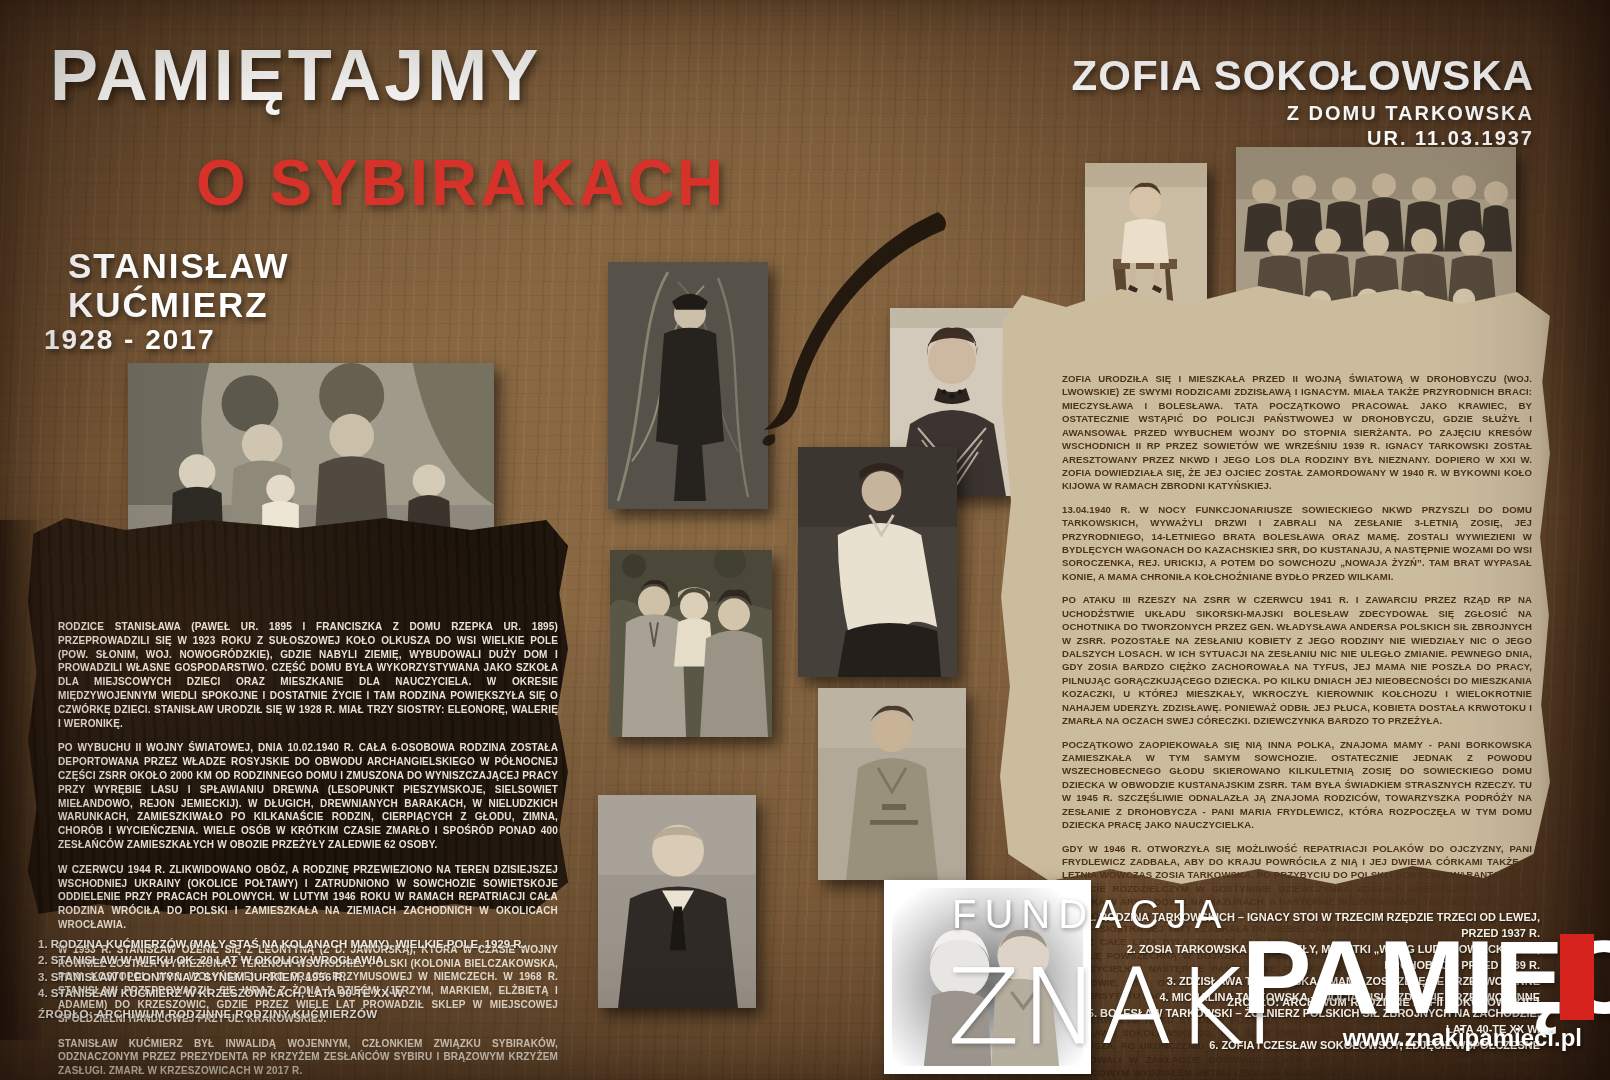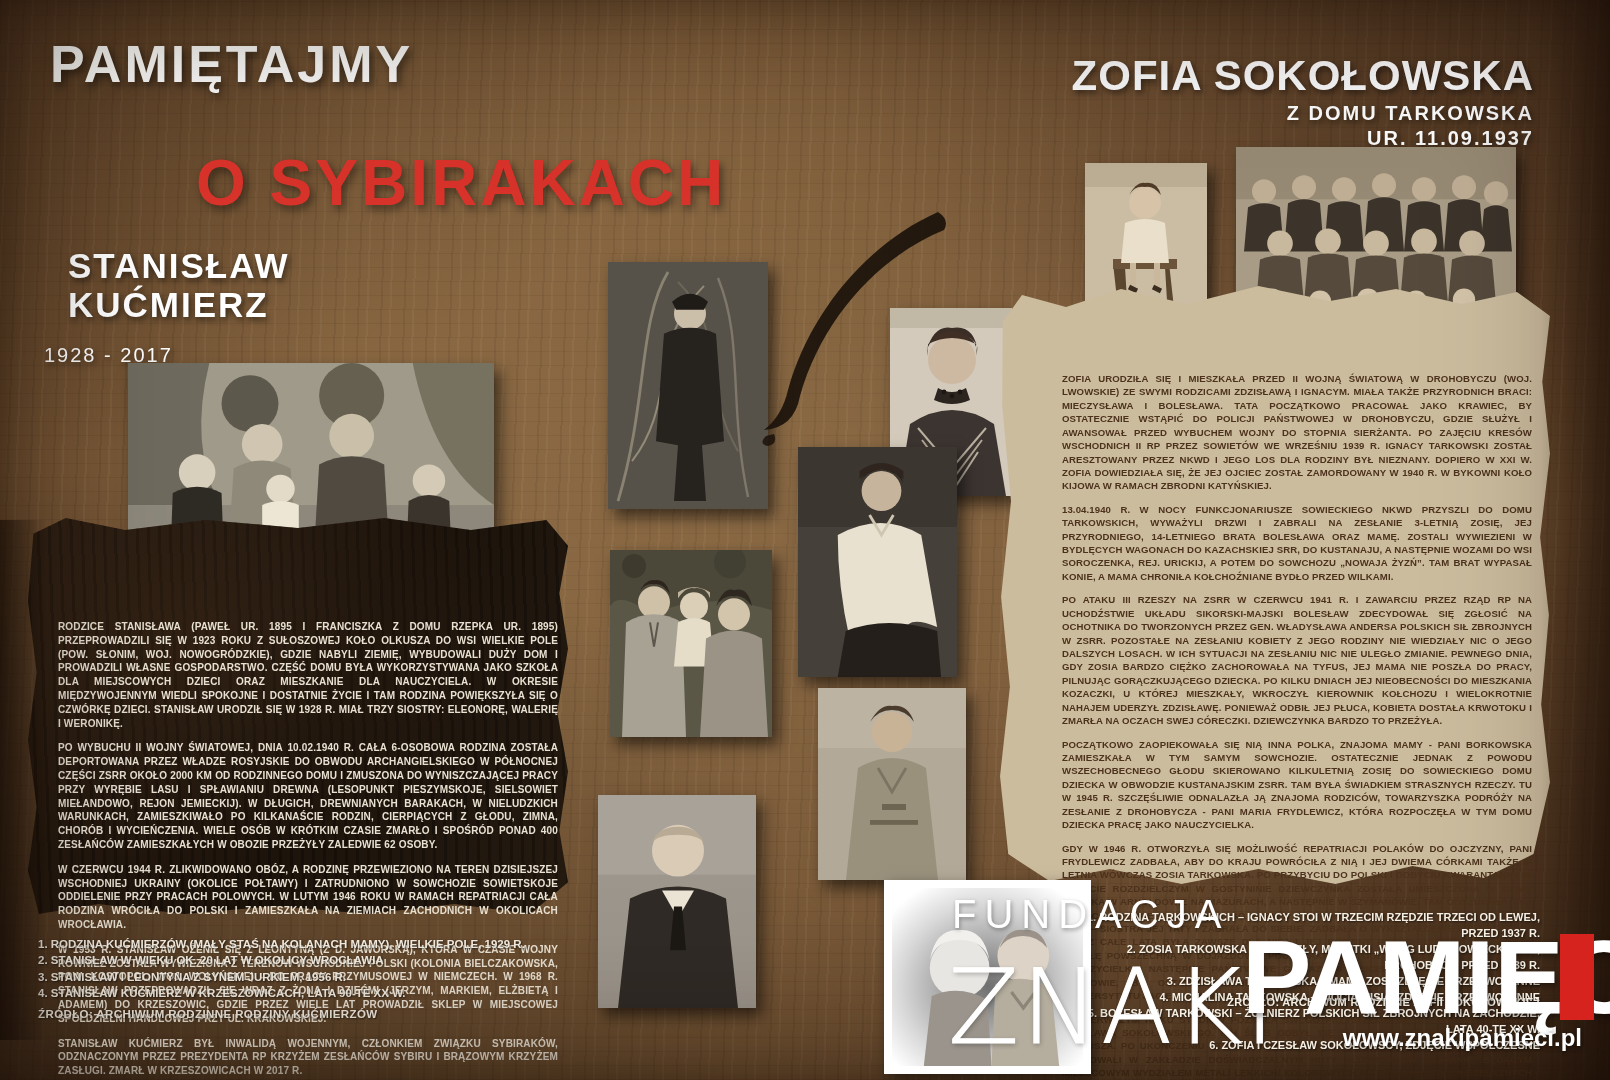--- a/index.html
+++ b/index.html
@@ -19,31 +19,31 @@
   .vignette{position:absolute;inset:0;pointer-events:none;
     box-shadow:inset 0 0 160px rgba(20,10,4,0.55), inset 0 0 40px rgba(20,10,4,0.35);}
   .edge-right{position:absolute;right:0;top:0;width:70px;height:100%;
     background:linear-gradient(90deg, rgba(0,0,0,0) 0%, rgba(30,16,8,0.45) 100%);}
   .edge-left{position:absolute;left:0;top:520px;width:46px;height:520px;
     background:linear-gradient(90deg, rgba(15,8,4,0.6), rgba(0,0,0,0));}
 
   .abs{position:absolute;}
 
   
-  .title1{left:50px;top:34px;font-size:52px;font-weight:800;letter-spacing:3px;color:#fdfdfb;
+  .title1{left:50px;top:34px;font-size:72px;font-weight:800;letter-spacing:3px;color:#fdfdfb;
     text-shadow:3px 4px 8px rgba(0,0,0,0.55);text-align:right;}
   .title2{left:196px;top:146px;font-size:64px;font-weight:800;letter-spacing:3px;color:#d8332b;
     text-shadow:3px 4px 8px rgba(0,0,0,0.45);}
   .zofia-head{right:76px;top:52px;text-align:right;color:#ffffff;text-shadow:2px 3px 6px rgba(0,0,0,0.5);}
   .zofia-head .nm{font-size:42px;font-weight:800;letter-spacing:1px;}
   .zofia-head .md{font-size:20px;font-weight:800;letter-spacing:2px;margin-top:2px;}
   .zofia-head .br{font-size:20px;font-weight:800;letter-spacing:2px;margin-top:2px;}
   .stan-head{left:44px;top:246px;color:#ffffff;text-shadow:2px 3px 6px rgba(0,0,0,0.55);}
   .stan-head .nm{font-size:35px;font-weight:800;letter-spacing:2px;line-height:1.12;margin-left:24px;}
-  .stan-head .yr{font-size:20px;font-weight:400;letter-spacing:2px;margin-top:20px;}
+  .stan-head .yr{font-size:28px;font-weight:700;letter-spacing:2px;margin-top:0;}
 
   
   .dark-panel{left:28px;top:518px;width:540px;height:396px;
     background:
       radial-gradient(ellipse at 30% 30%, rgba(90,60,35,0.25), rgba(0,0,0,0) 60%),
       repeating-linear-gradient(88deg, rgba(0,0,0,0.25) 0 3px, rgba(0,0,0,0) 3px 11px),
       linear-gradient(115deg,#2a1d12,#1c130b 55%,#241a10);
     clip-path:polygon(1% 4%,7% 0%,18% 3%,33% 0.5%,50% 2.5%,66% 0%,82% 3%,96% 0.5%,100% 7%,98.4% 19%,100% 33%,98% 49%,100% 64%,98.4% 79%,100% 92%,93% 100%,79% 97.5%,63% 100%,46% 98%,29% 100%,13% 97.5%,2% 100%,0% 89%,1.6% 73%,0% 56%,1.6% 39%,0% 21%);
     box-shadow:6px 8px 18px rgba(0,0,0,0.45);}
   .bio-text{left:58px;top:620px;width:500px;color:#e9e1d2;font-size:10px;font-weight:700;
@@ -101,21 +101,21 @@
 <body>
 
 <div id="poster">
 
   <div class="abs title1">PAMIĘTAJMY</div>
   <div class="abs title2">O SYBIRAKACH</div>
 
   <div class="abs zofia-head">
     <div class="nm">ZOFIA SOKOŁOWSKA</div>
     <div class="md">Z DOMU TARKOWSKA</div>
-    <div class="br">UR. 11.09.1937</div>
+    <div class="br">UR. 11.03.1937</div>
   </div>
 
   <div class="abs stan-head">
     <div class="nm">STANISŁAW</div>
     <div class="nm">KUĆMIERZ</div>
     <div class="yr">1928 - 2017</div>
   </div>
 
   <div class="photo" style="left:128px;top:363px;width:366px;height:272px;">
     <svg viewBox="0 0 180 134" preserveAspectRatio="none">

